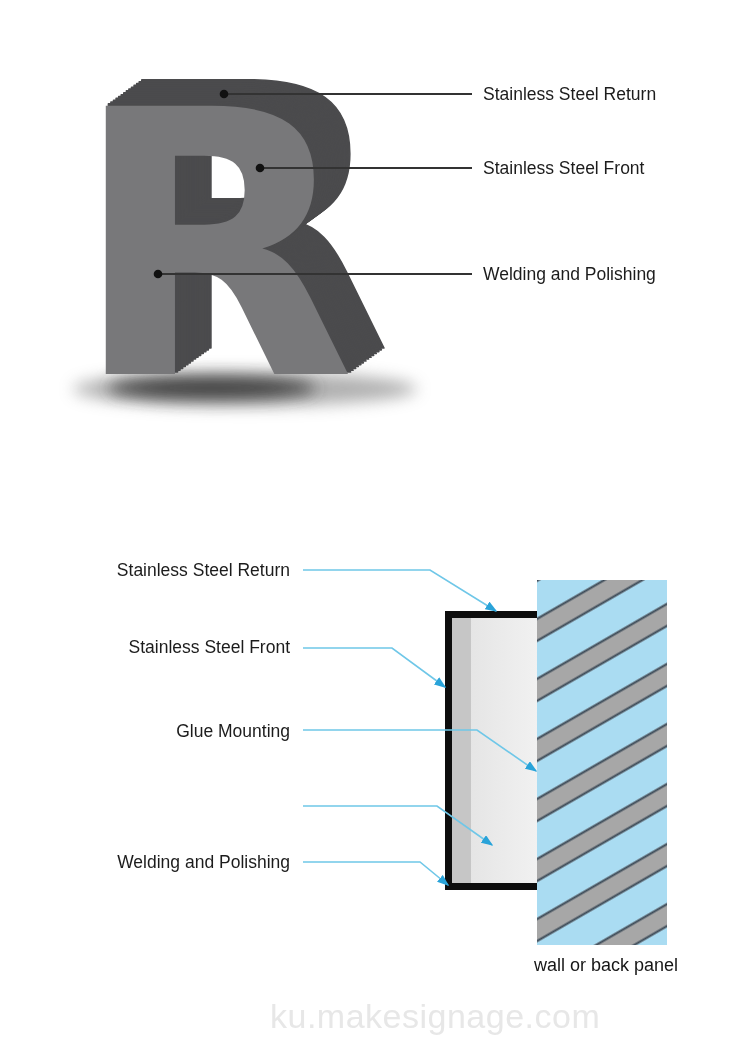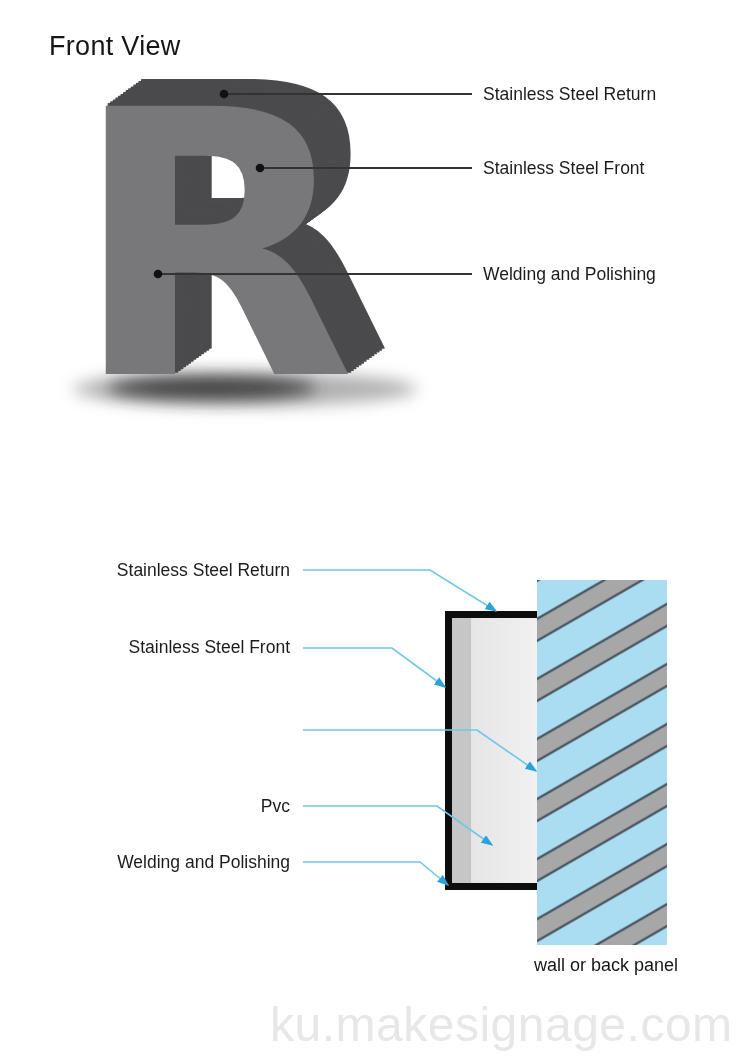--- a/index.html
+++ b/index.html
@@ -7,21 +7,21 @@
     position:relative;width:750px;height:1064px;background:#ffffff;
     font-family:"Liberation Sans", sans-serif;color:#1c1c1c;overflow:hidden;
   }
   .layer-svg{position:absolute;left:0;top:0;z-index:1;}
   .txt{position:absolute;z-index:2;white-space:nowrap;}
   .section-title{left:49px;font-size:27px;letter-spacing:0.3px;color:#161616;}
   .fv-label{left:483px;font-size:17.5px;transform:translateY(-50%);color:#1c1c1c;}
   .sv-label{left:0;width:290px;text-align:right;font-size:17.5px;transform:translateY(-50%);color:#1c1c1c;}
   .caption{left:456px;width:300px;text-align:center;top:955px;font-size:18px;color:#161616;}
   .watermark{
-    left:270px;top:997px;font-size:48px;letter-spacing:0.5px;
+    left:270px;top:997px;font-size:34px;letter-spacing:0.5px;
     color:#e7e7e7;text-shadow:1px 1px 0 #ffffff;z-index:3;
   }
 </style>
 </head>
 <body>
 
 <div class="canvas">
 
   <svg class="layer-svg" width="750" height="1064" viewBox="0 0 750 1064">
     <defs>
@@ -96,28 +96,27 @@
 
     <g fill="none" stroke="#6fc7e8" stroke-width="1.6">
       <polyline points="303,570 430,570 496,611" marker-end="url(#arrowBlue)"></polyline>
       <polyline points="303,648 392,648 445,687" marker-end="url(#arrowBlue)"></polyline>
       <polyline points="303,730 477,730 536,771" marker-end="url(#arrowBlue)"></polyline>
       <polyline points="303,806 437,806 492,845" marker-end="url(#arrowBlue)"></polyline>
       <polyline points="303,862 420,862 448,885" marker-end="url(#arrowBlue)"></polyline>
     </g>
   </svg>
 
-  <div class="txt section-title" style="top:31px">Front View</div>
 
   <div class="txt fv-label" style="top:94px">Stainless Steel Return</div>
   <div class="txt fv-label" style="top:168px">Stainless Steel Front</div>
   <div class="txt fv-label" style="top:274px">Welding and Polishing</div>
 
 
   <div class="txt sv-label" style="top:570px">Stainless Steel Return</div>
   <div class="txt sv-label" style="top:647px">Stainless Steel Front</div>
-  <div class="txt sv-label" style="top:806px">Pvc</div>
+  <div class="txt sv-label" style="top:731px">Glue Mounting</div>
   <div class="txt sv-label" style="top:862px">Welding and Polishing</div>
 
   <div class="txt caption">wall or back panel</div>
 
   <div class="txt watermark">ku.makesignage.com</div>
 </div>
 
 </body></html>

